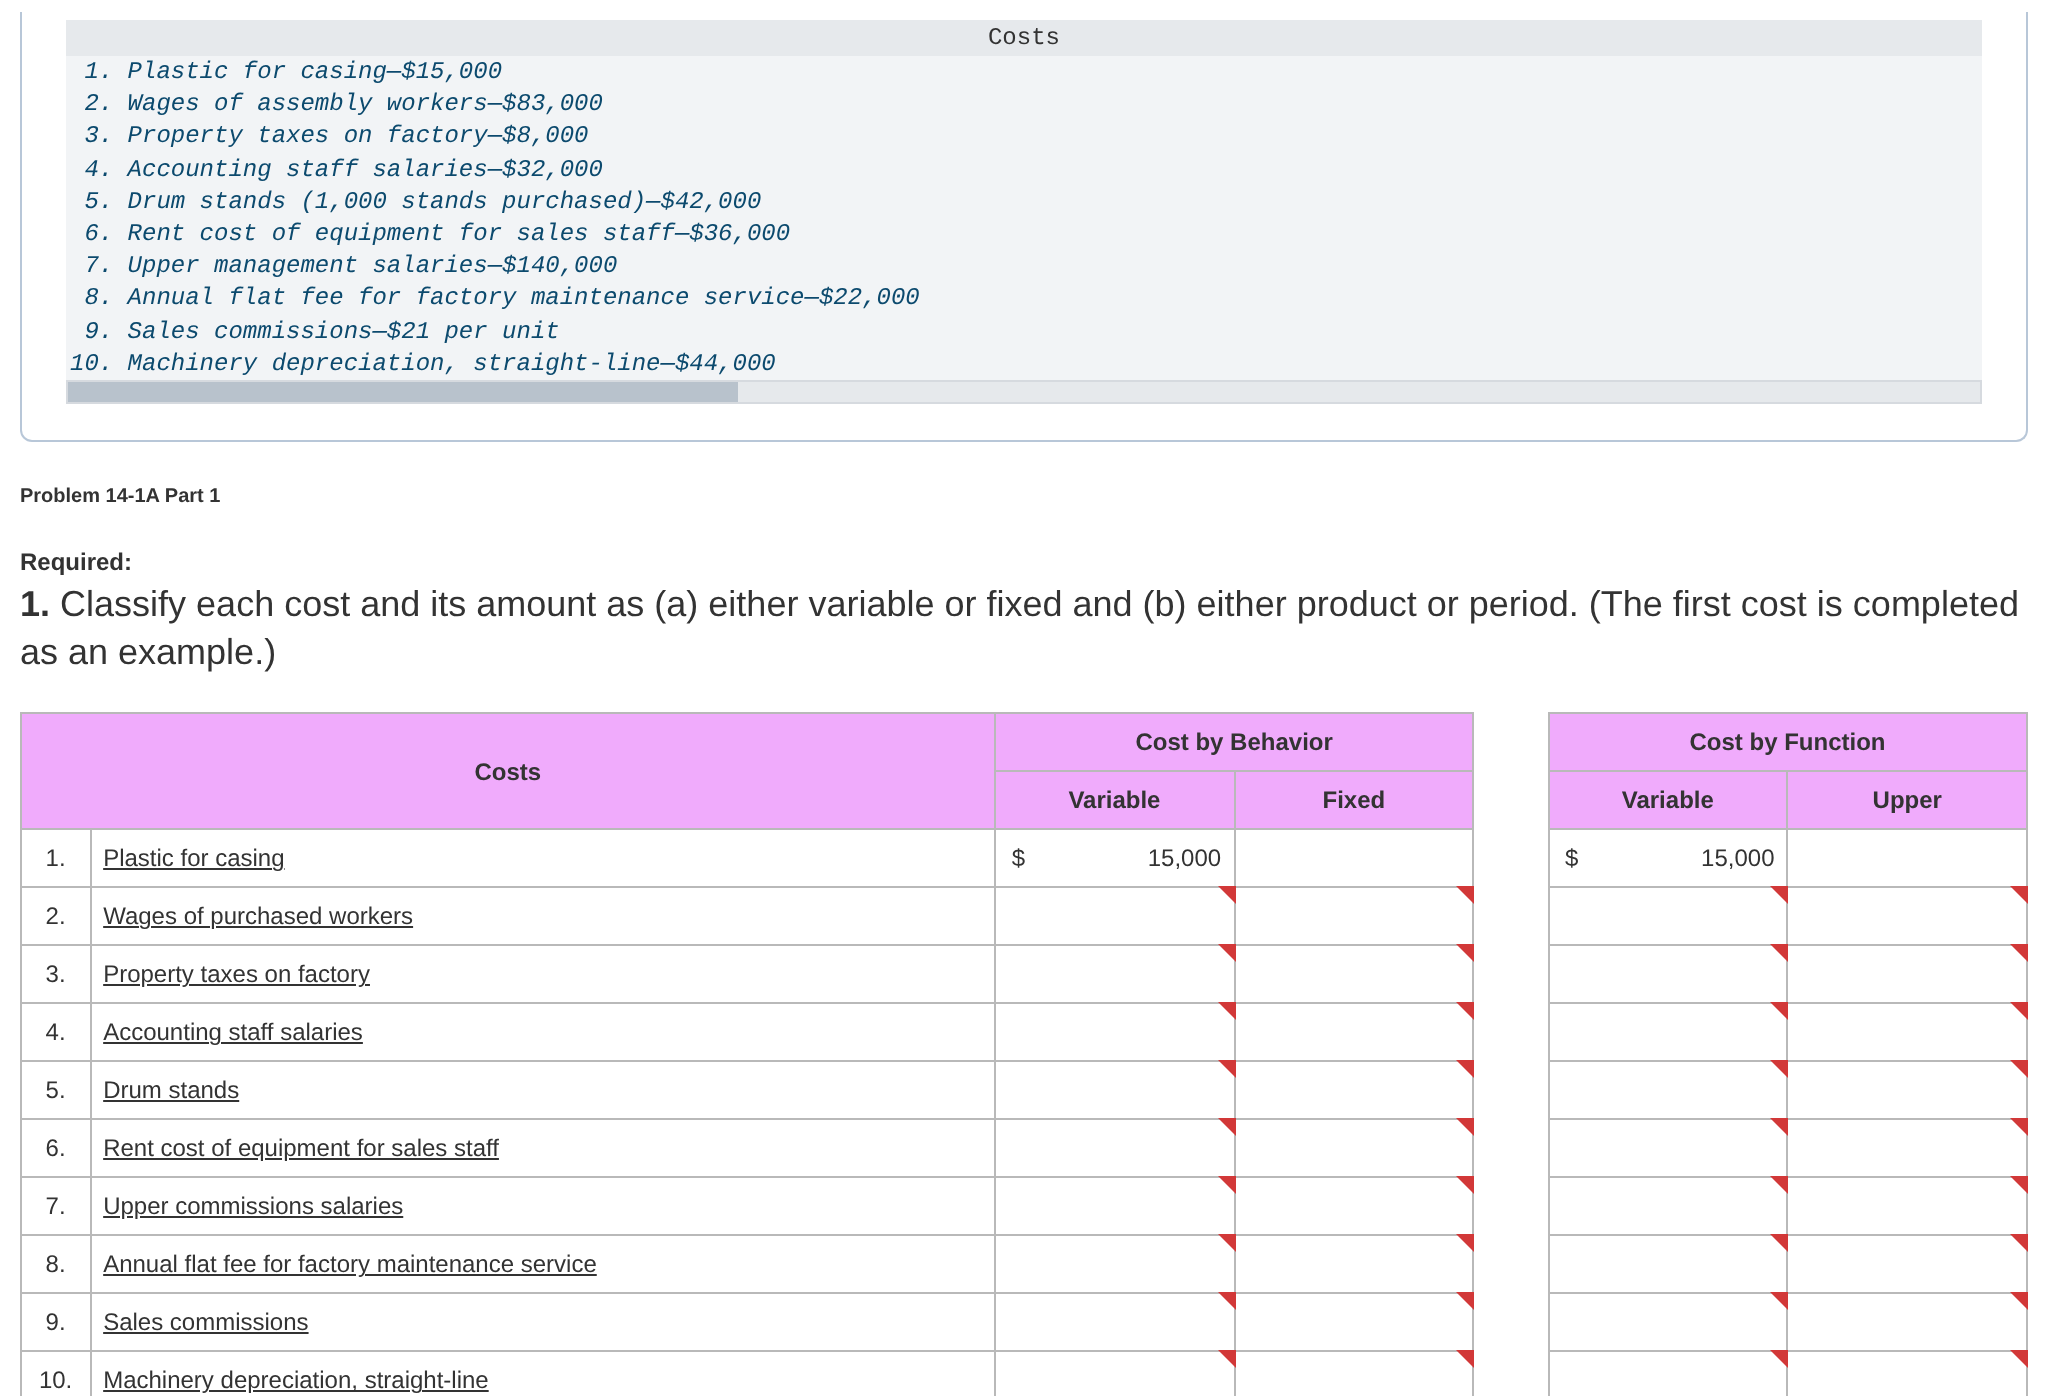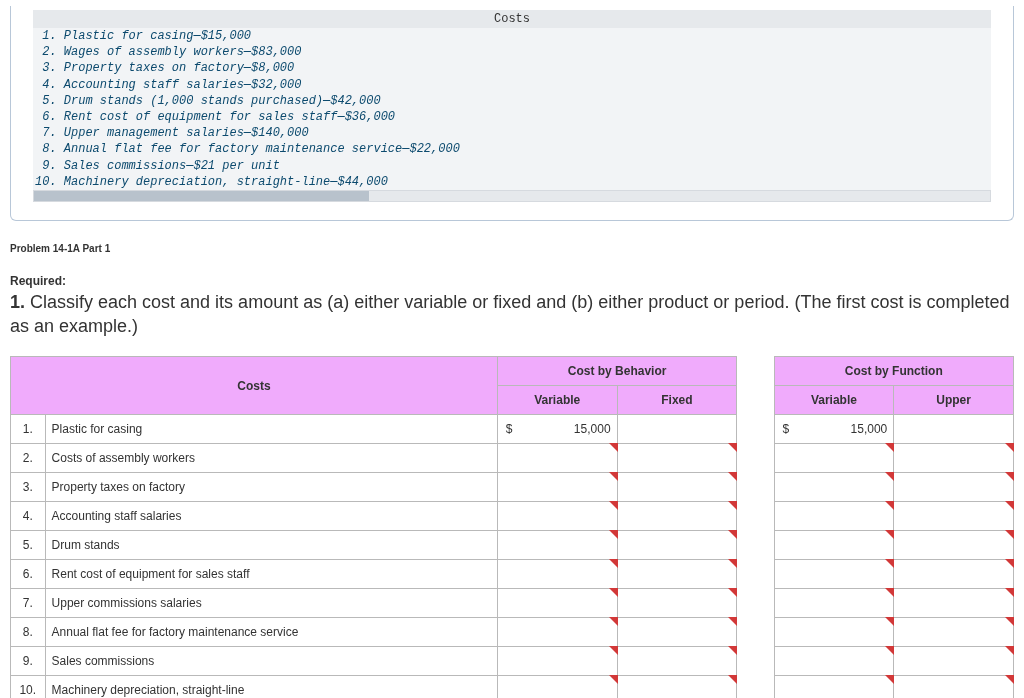--- a/index.html
+++ b/index.html
@@ -84,20 +84,21 @@
   table.work .colgroup-gap {
     background: #fff;
     border: none;
   }
   table.work td.num {
     text-align: center;
     width: 26px;
   }
   table.work td.costname {
     text-align: left;
+    text-decoration: underline;
   }
   .money-cell {
     display: flex;
     justify-content: space-between;
     align-items: center;
   }
   .money-cell .sym { padding-left: 2px; }
   .money-cell .val { }
   td.input-cell {
     position: relative;
@@ -188,21 +189,21 @@
         <td style="padding: 4px 6px;">
           <div class="money-cell">
             <span class="sym">$</span>
             <span class="val">15,000</span>
           </div>
         </td>
         <td></td>
       </tr>
       <tr>
         <td class="num">2.</td>
-        <td class="costname">Costs of assembly workers</td>
+        <td class="costname">Wages of purchased workers</td>
         <td class="input-cell"></td>
         <td class="input-cell"></td>
         <td class="colgroup-gap"></td>
         <td class="input-cell"></td>
         <td class="input-cell"></td>
       </tr>
       <tr>
         <td class="num">3.</td>
         <td class="costname">Property taxes on factory</td>
         <td class="input-cell"></td>

